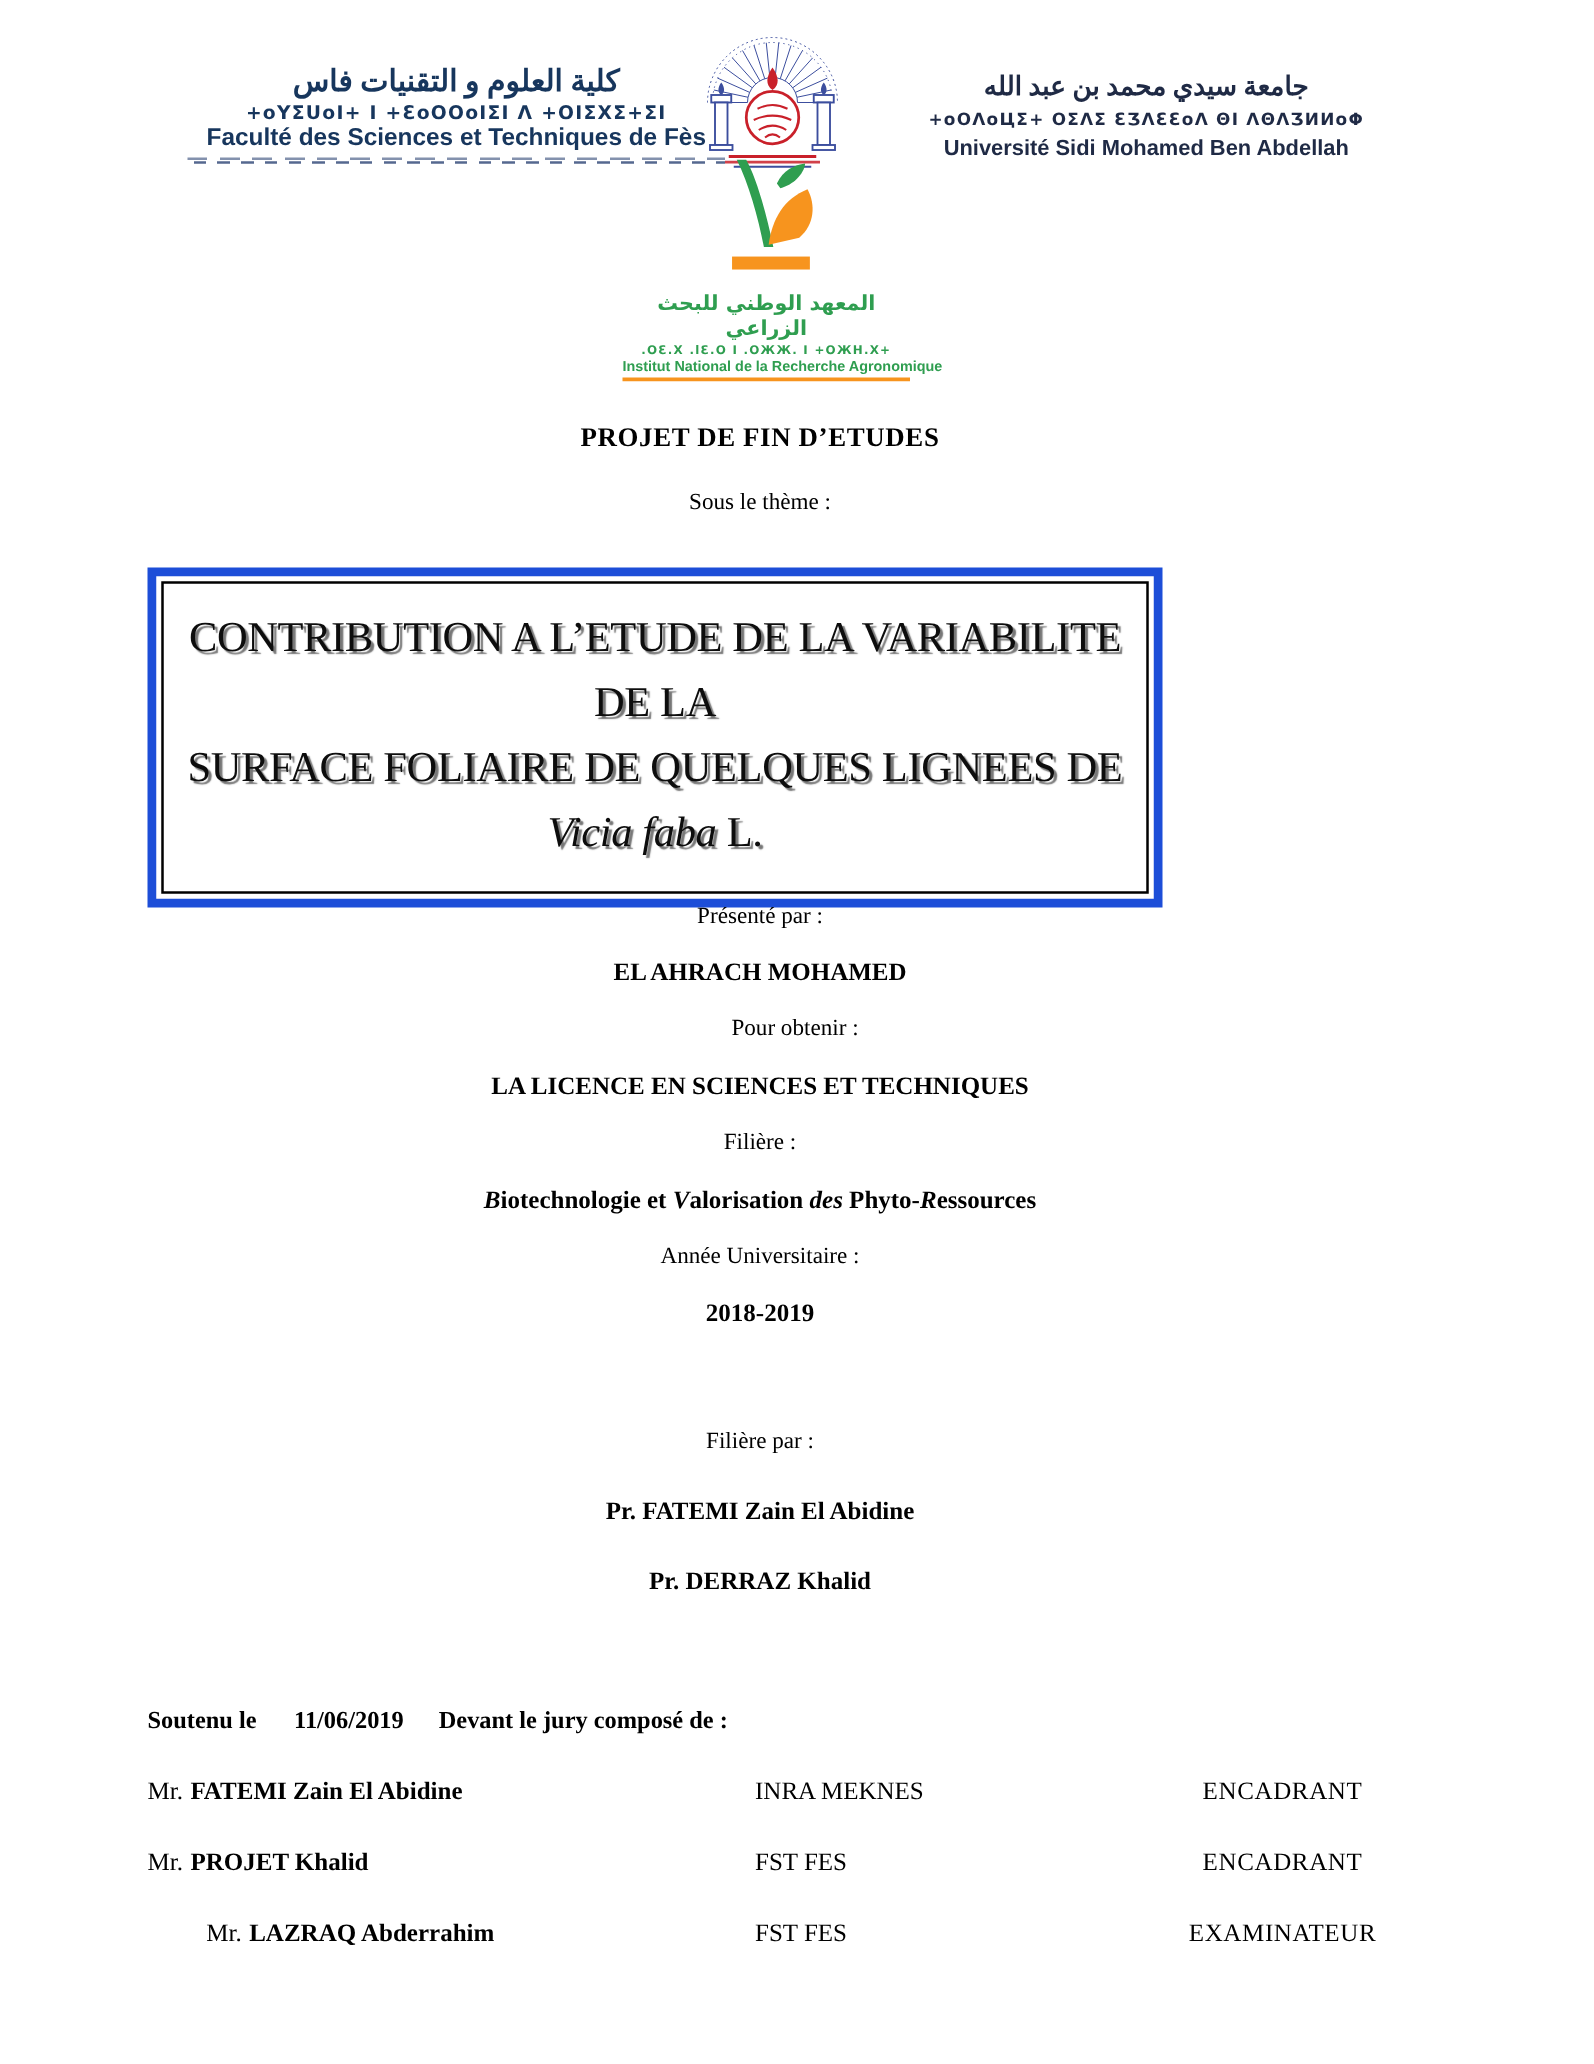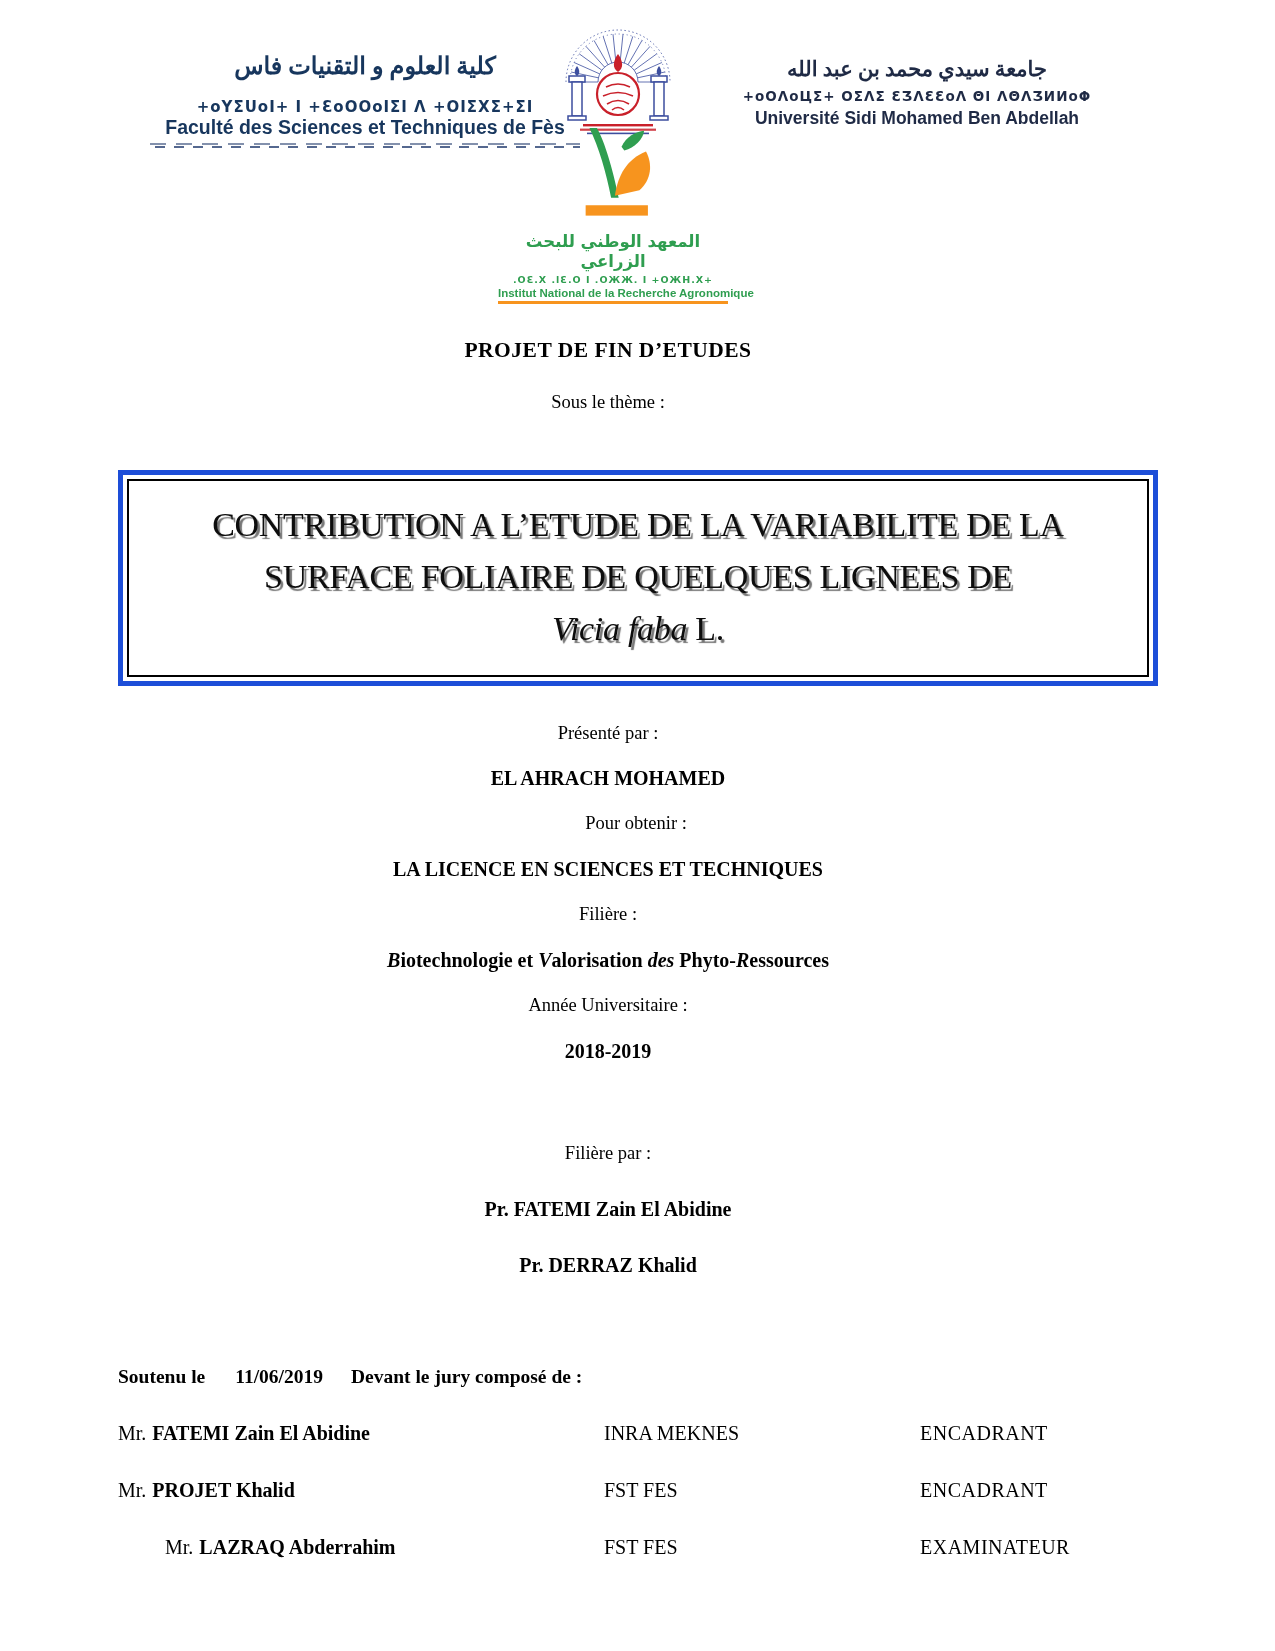--- a/index.html
+++ b/index.html
@@ -8,21 +8,21 @@
     font-family:"Liberation Serif","DejaVu Serif",serif;color:#000;overflow:hidden;
   }
   .abs{position:absolute;}
   .center-col{left:0;width:1216px;text-align:center;}
 
   
   #header-left{left:150px;top:52px;width:430px;text-align:center;color:#17365d;}
   #header-right{left:700px;top:56px;width:434px;text-align:center;color:#1f2a45;}
   .hdr-arabic{font-family:Liberation Serif, serif;font-weight:700;font-size:24px;line-height:28px;}
   #header-right .hdr-arabic{font-size:21px;line-height:26px;}
-  .hdr-tif{font-family:"DejaVu Sans",sans-serif;font-weight:700;font-size:15px;letter-spacing:1px;margin-top:18px;white-space:nowrap;}
+  .hdr-tif{font-family:"DejaVu Sans",sans-serif;font-weight:700;font-size:15px;letter-spacing:1px;margin-top:1px;white-space:nowrap;}
   #header-right .hdr-tif{font-size:13.5px;margin-top:6px;}
   .hdr-fr{font-family:"Liberation Sans","DejaVu Sans",sans-serif;font-weight:700;font-size:19.5px;white-space:nowrap;}
   #header-right .hdr-fr{font-size:17.5px;margin-top:4px;}
   .dashes{height:5px;margin-top:4px;
     background:
       repeating-linear-gradient(90deg,#8391ad 0 16px,rgba(0,0,0,0) 16px 26px) 0 0/100% 2px no-repeat,
       repeating-linear-gradient(90deg,#55688f 0 10px,rgba(0,0,0,0) 10px 19px) 5px 3px/100% 2px no-repeat;}
 
   
   #inra{left:498px;top:126px;width:230px;text-align:center;color:#2f9e50;}
@@ -31,32 +31,32 @@
   #inra .inra-fr{font-family:"Liberation Sans","DejaVu Sans",sans-serif;font-weight:700;font-size:11.5px;margin-top:2px;white-space:nowrap;}
   #inra .inra-rule{height:3px;background:#f7941e;margin-top:2px;}
 
   
   .doc-type{top:338px;font-weight:700;font-size:21.5px;letter-spacing:.5px;}
   .label-line{font-size:18.5px;}
   .bold-line{font-size:20px;font-weight:700;}
   .it{font-style:italic;}
 
   
-  #title-box{left:118px;top:454px;width:1040px;border:5px solid #1d4ed8;padding:4px;box-sizing:border-box;background:#fff;margin-top:16px;}
+  #title-box{left:118px;top:454px;width:812px;border:7px solid #1d4ed8;padding:4px;box-sizing:border-box;background:#fff;}
   #title-inner{border:2px solid #000;padding:18px 8px 20px;text-align:center;}
   .title-line{font-size:34px;line-height:52px;color:#0d0d0d;text-shadow:2.5px 2.5px 1px #767676;letter-spacing:-.3px;}
 
   
   #defense-line{left:118px;top:1366px;font-size:19.5px;font-weight:700;white-space:nowrap;}
   #defense-line .gap1{margin-left:30px;}
   #defense-line .gap2{margin-left:28px;}
   .jury-name{left:118px;width:470px;font-size:20px;white-space:nowrap;}
   .jury-name b{margin-left:6px;}
   .jury-aff{left:604px;width:300px;font-size:20px;}
-  .jury-role{left:920px;width:212px;font-size:20px;text-align:left;letter-spacing:.5px;}
+  .jury-role{left:920px;width:212px;font-size:20px;text-align:center;letter-spacing:.5px;}
 </style>
 </head>
 <body>
 
 <div id="page">
 
   <div class="abs" id="header-left">
     <div class="hdr-arabic" dir="rtl">كلية العلوم و التقنيات فاس</div>
     <div class="hdr-tif">+oYΣUoI+ I +ƐoOOoIΣI Λ +OIΣXΣ+ΣI</div>
     <div class="hdr-fr">Faculté des Sciences et Techniques de Fès</div>

